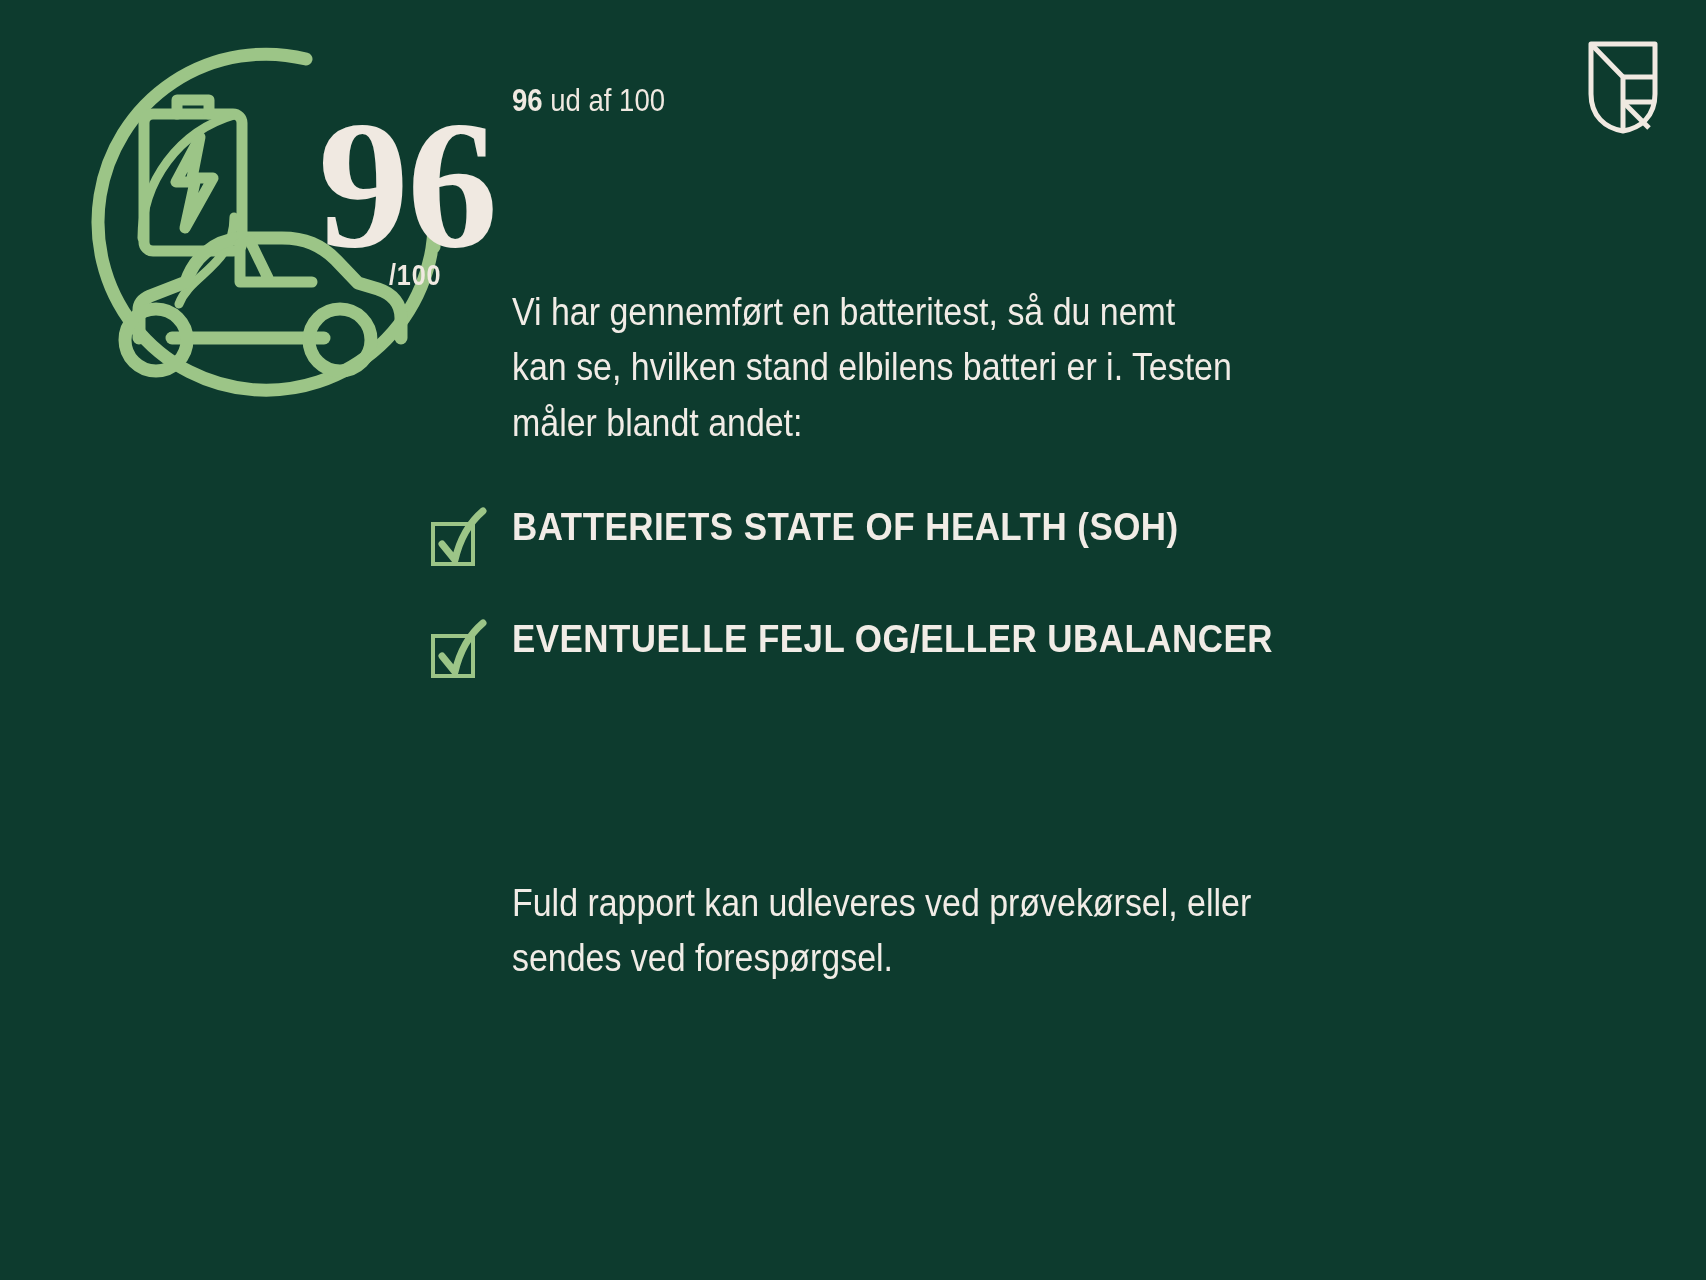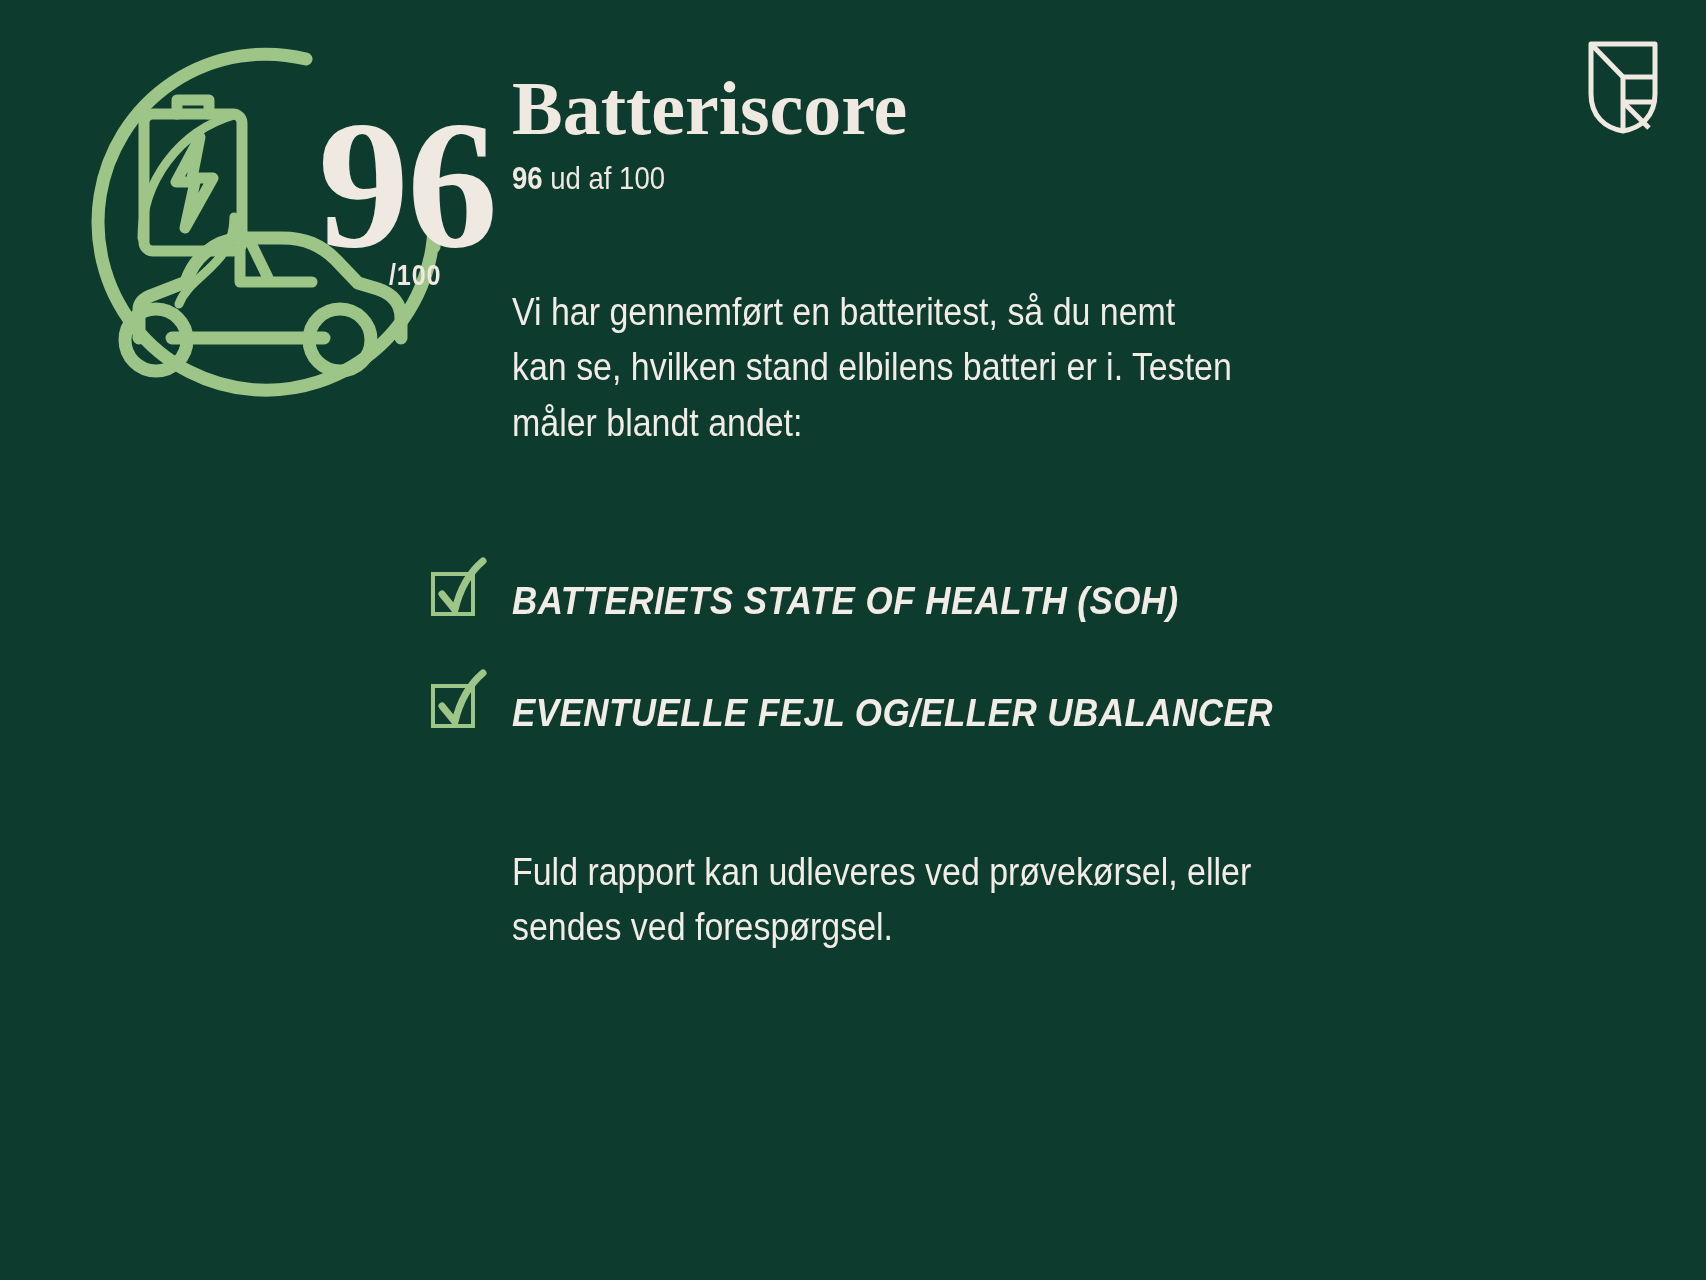--- a/index.html
+++ b/index.html
@@ -101,34 +101,33 @@
     margin: 0;
     font-family: "Liberation Sans Narrow", "Liberation Sans", sans-serif;
     font-size: 39px;
     line-height: 1.42;
     color: #f1ece6;
     transform: scaleX(0.87);
     transform-origin: left top;
     white-space: pre-line;
   }
   #intro-wrap { position: absolute; left: 512px; top: 284px; width: 1050px; }
-  #outro-wrap { position: absolute; left: 512px; top: 844px; width: 1050px; }
+  #outro-wrap { position: absolute; left: 512px; top: 875px; width: 1050px; }
 
   
   #checklist {
     position: absolute;
     left: 430px;
     top: 508px;
     width: 1100px;
   }
   .check-row {
     display: flex;
-    align-items: flex-end;
+    align-items: flex-start;
     height: 112px;
-    font-style: italic;
   }
   .check-icon {
     width: 58px;
     height: 62px;
     flex: 0 0 58px;
     margin-right: 24px;
     position: relative;
     top: -2px;
   }
   .check-icon svg { display: block; width: 100%; height: 100%; overflow: visible; }
@@ -223,21 +222,20 @@
         <path d="M 4 4 L 68 4 L 68 54 C 68 76 54 88 36 91 C 18 88 4 76 4 54 Z"></path>
         <path d="M 4 4 L 36 37 L 36 91"></path>
         <path d="M 36 37 L 68 37"></path>
         <path d="M 36 62 L 68 62"></path>
         <path d="M 36 62 L 62 88"></path>
       </g>
     </svg>
   </div>
 
   <div id="content">
-    <h1 class="headline">Batteriscore</h1>
     <div class="subhead"><span class="bold">96</span><span> ud af 100</span></div>
   </div>
 
   <div id="intro-wrap">
     <p class="bodytext">Vi har gennemført en batteritest, så du nemt
 kan se, hvilken stand elbilens batteri er i. Testen
 måler blandt andet:</p>
   </div>
 
   <div id="checklist">

